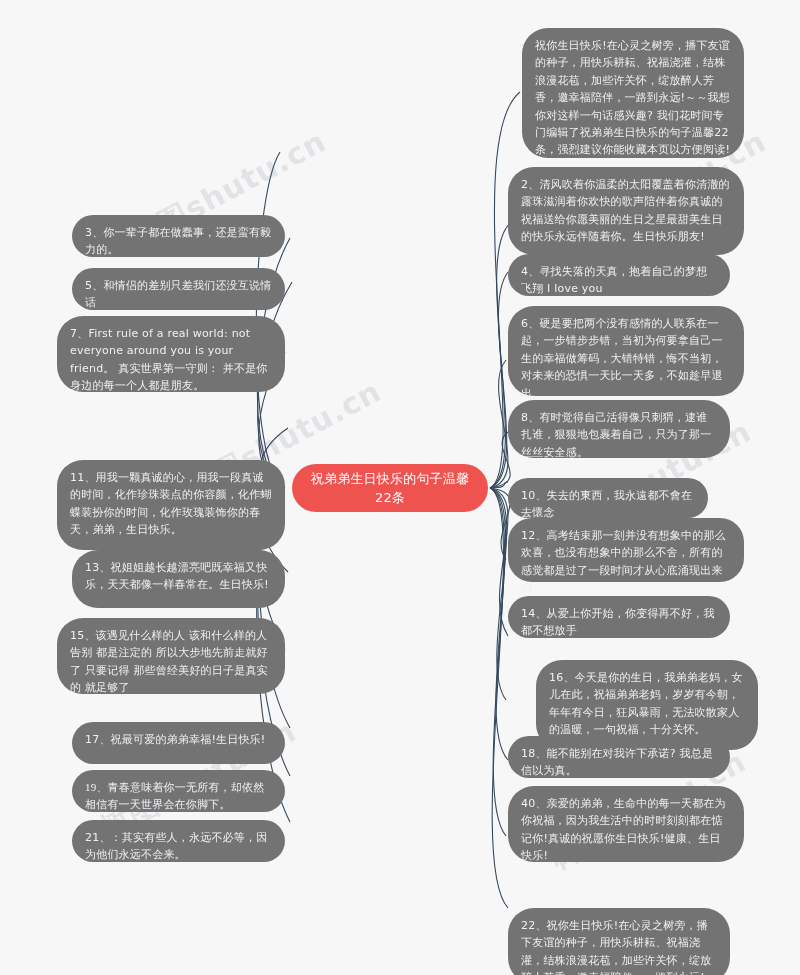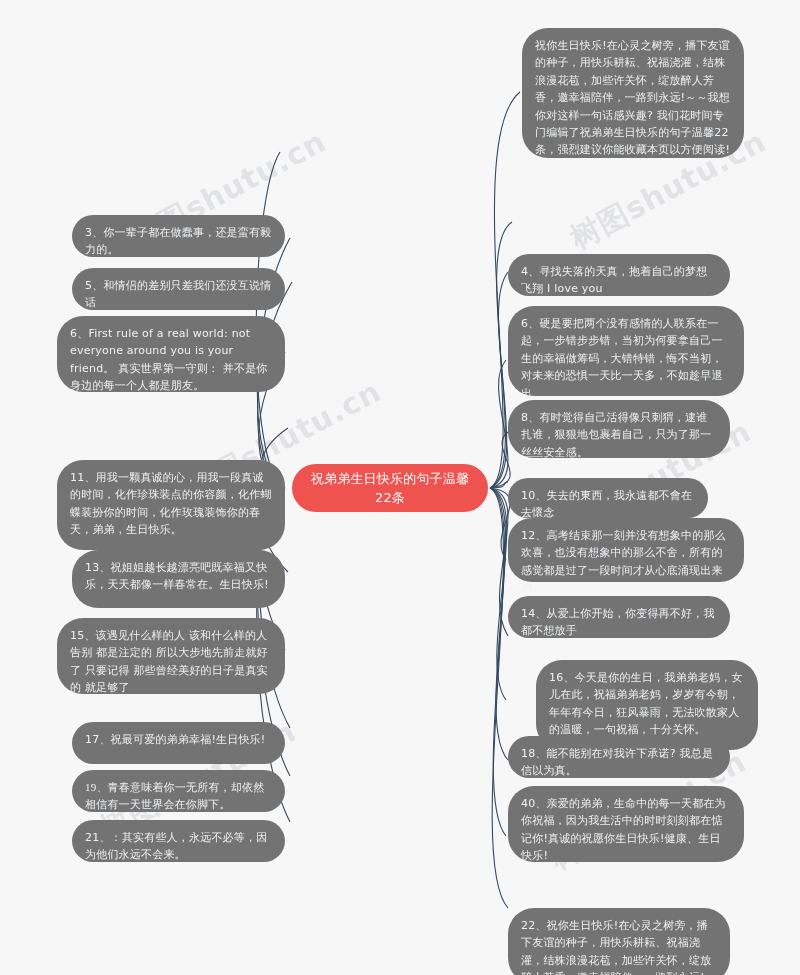--- a/index.html
+++ b/index.html
@@ -105,37 +105,38 @@
 
   <div class="node center" style="left:292px; top:464px; width:196px; height:48px;">
     <span>祝弟弟生日快乐的句子温馨22条</span>
   </div>
 
 
   <div class="node" style="left:72px; top:215px; width:213px; height:42px;">3、你一辈子都在做蠢事，还是蛮有毅力的。</div>
 
   <div class="node" style="left:72px; top:268px; width:213px; height:42px;">5、和情侣的差别只差我们还没互说情话</div>
 
-  <div class="node" style="left:57px; top:316px; width:228px; height:76px;">6、First rule of a real world: not everyone around you is your friend。 真实世界第一守则： 并不是你身边的每一个人都是朋友。</div>
+  <div class="node" style="left:57px; top:316px; width:228px; height:76px;">7、First rule of a real world: not everyone around you is your friend。 真实世界第一守则： 并不是你身边的每一个人都是朋友。</div>
 
 
   <div class="node" style="left:57px; top:460px; width:228px; height:90px;">11、用我一颗真诚的心，用我一段真诚的时间，化作珍珠装点的你容颜，化作蝴蝶装扮你的时间，化作玫瑰装饰你的春天，弟弟，生日快乐。</div>
 
   <div class="node" style="left:72px; top:550px; width:213px; height:58px;">13、祝姐姐越长越漂亮吧既幸福又快乐，天天都像一样春常在。生日快乐!</div>
 
   <div class="node" style="left:57px; top:618px; width:228px; height:76px;">15、该遇见什么样的人 该和什么样的人告别 都是注定的 所以大步地先前走就好了 只要记得 那些曾经美好的日子是真实的 就足够了</div>
 
   <div class="node" style="left:72px; top:722px; width:213px; height:42px;">17、祝最可爱的弟弟幸福!生日快乐!</div>
 
   <div class="node" style="left:72px; top:770px; width:213px; height:42px;font-family:Liberation Serif, serif;">19、青春意味着你一无所有，却依然相信有一天世界会在你脚下。</div>
 
   <div class="node" style="left:72px; top:820px; width:213px; height:42px;">21、：其实有些人，永远不必等，因为他们永远不会来。</div>
 
   <div class="node" style="left:522px; top:28px; width:222px; height:130px;">祝你生日快乐!在心灵之树旁，播下友谊的种子，用快乐耕耘、祝福浇灌，结株浪漫花苞，加些许关怀，绽放醉人芳香，邀幸福陪伴，一路到永远!～～我想你对这样一句话感兴趣? 我们花时间专门编辑了祝弟弟生日快乐的句子温馨22条，强烈建议你能收藏本页以方便阅读!</div>
 
+  <div class="node" style="left:508px; top:167px; width:236px; height:88px;">2、清风吹着你温柔的太阳覆盖着你清澈的露珠滋润着你欢快的歌声陪伴着你真诚的祝福送给你愿美丽的生日之星最甜美生日的快乐永远伴随着你。生日快乐朋友!</div>
 
   <div class="node" style="left:508px; top:254px; width:222px; height:42px;">4、寻找失落的天真，抱着自己的梦想飞翔 I love you</div>
 
   <div class="node" style="left:508px; top:306px; width:236px; height:90px;">6、硬是要把两个没有感情的人联系在一起，一步错步步错，当初为何要拿自己一生的幸福做筹码，大错特错，悔不当初，对未来的恐惧一天比一天多，不如趁早退出。</div>
 
   <div class="node" style="left:508px; top:400px; width:222px; height:58px;">8、有时觉得自己活得像只刺猬，逮谁扎谁，狠狠地包裹着自己，只为了那一丝丝安全感。</div>
 
   <div class="node" style="left:508px; top:462px; width:200px; height:40px;margin-top:16px;">10、失去的東西，我永遠都不會在去懷念</div>
 
   <div class="node" style="left:508px; top:518px; width:236px; height:64px;border-radius:24px;">12、高考结束那一刻并没有想象中的那么欢喜，也没有想象中的那么不舍，所有的感觉都是过了一段时间才从心底涌现出来的。</div>

